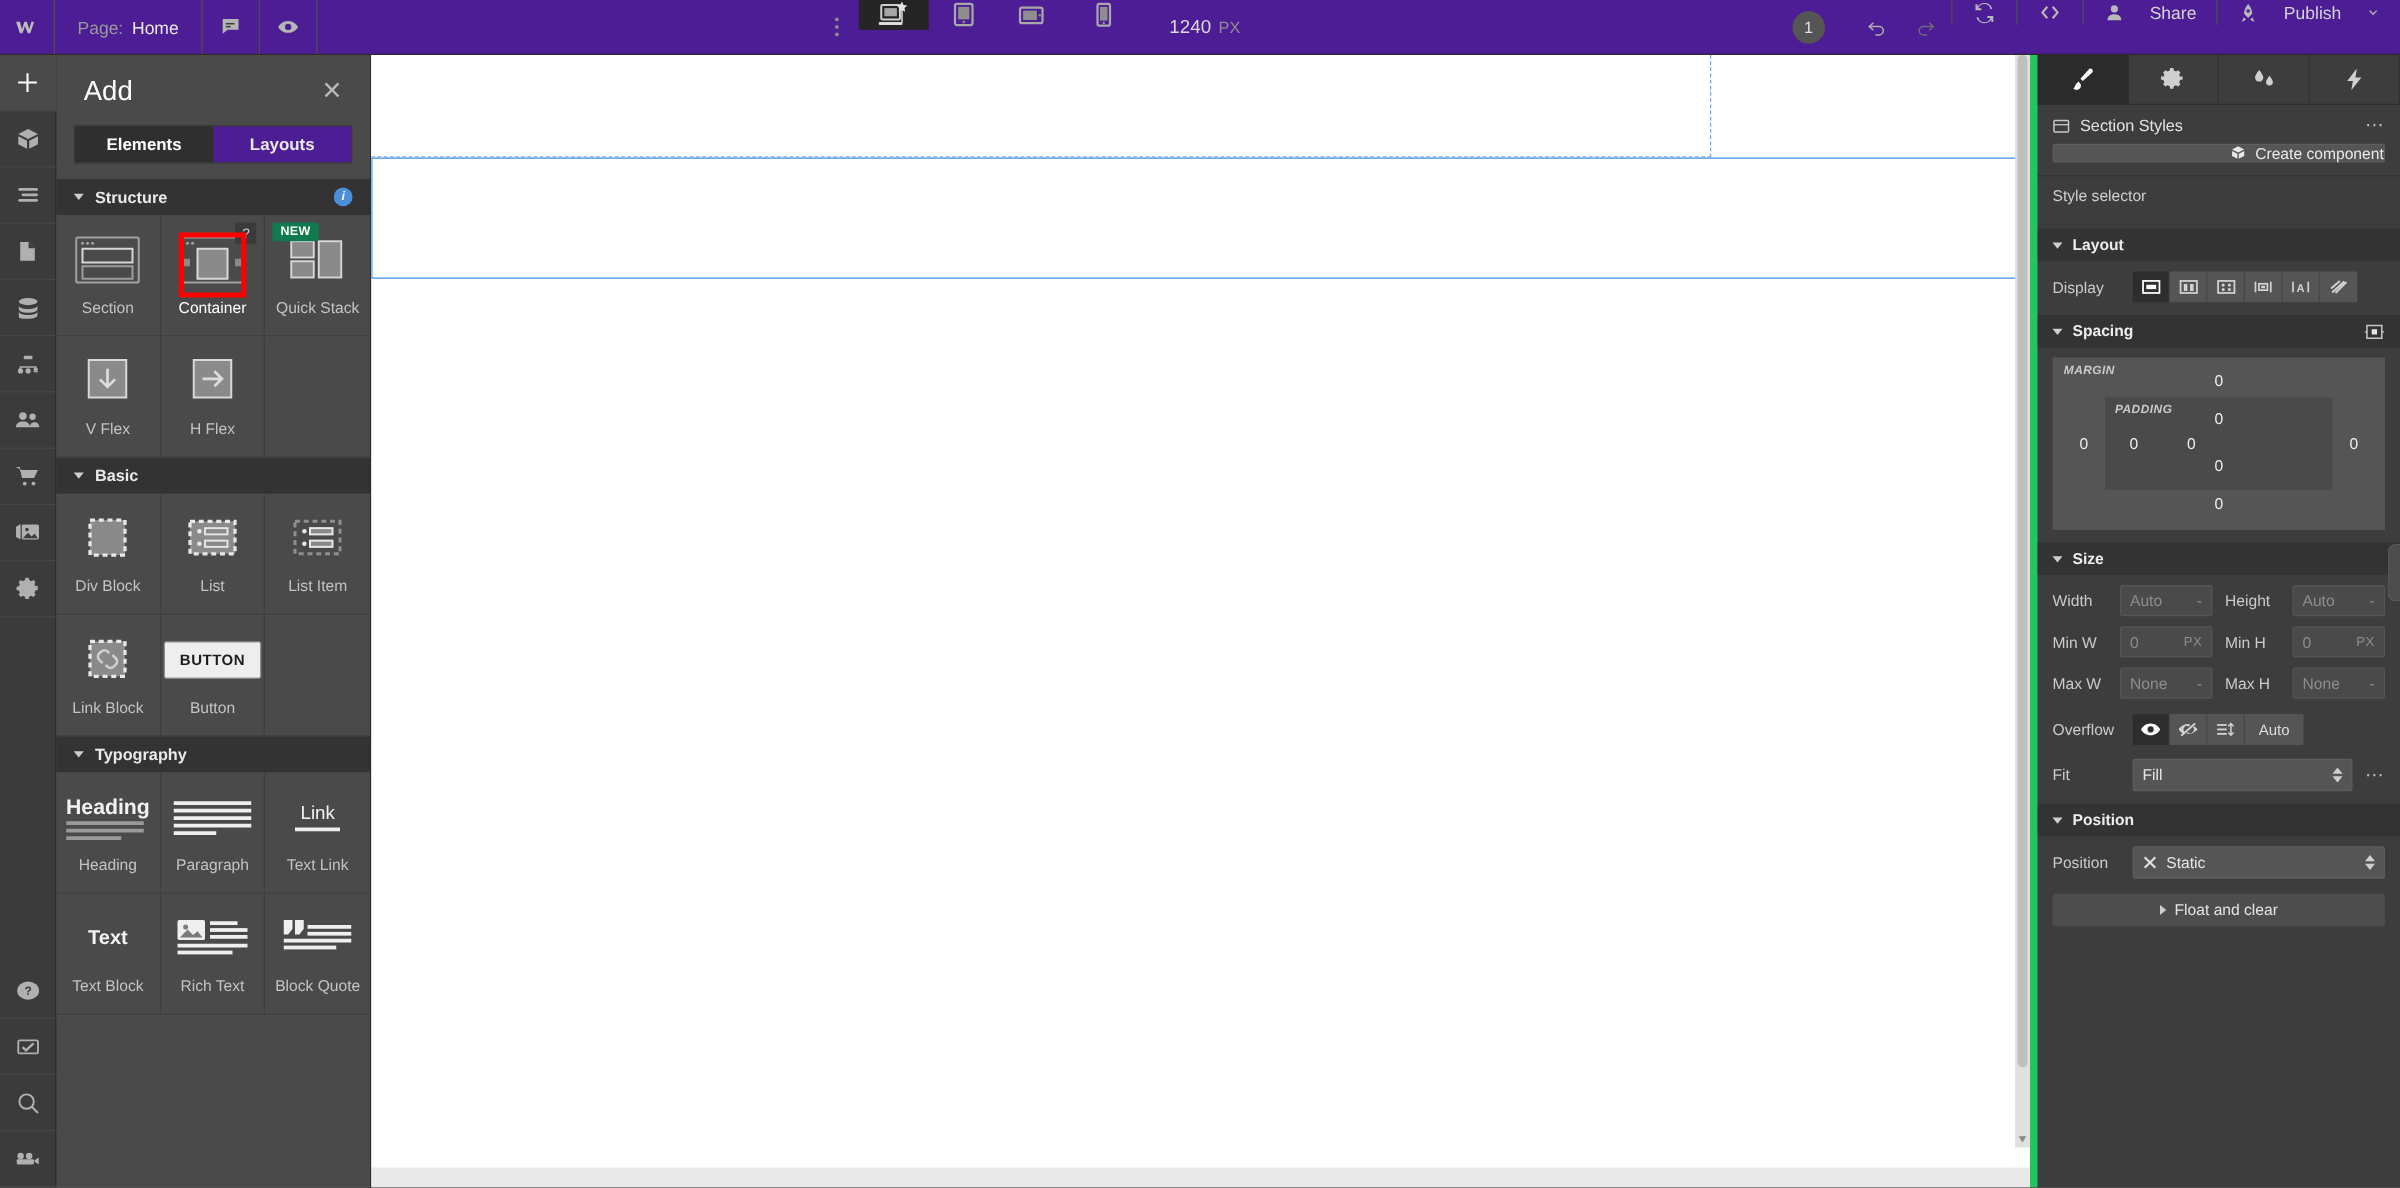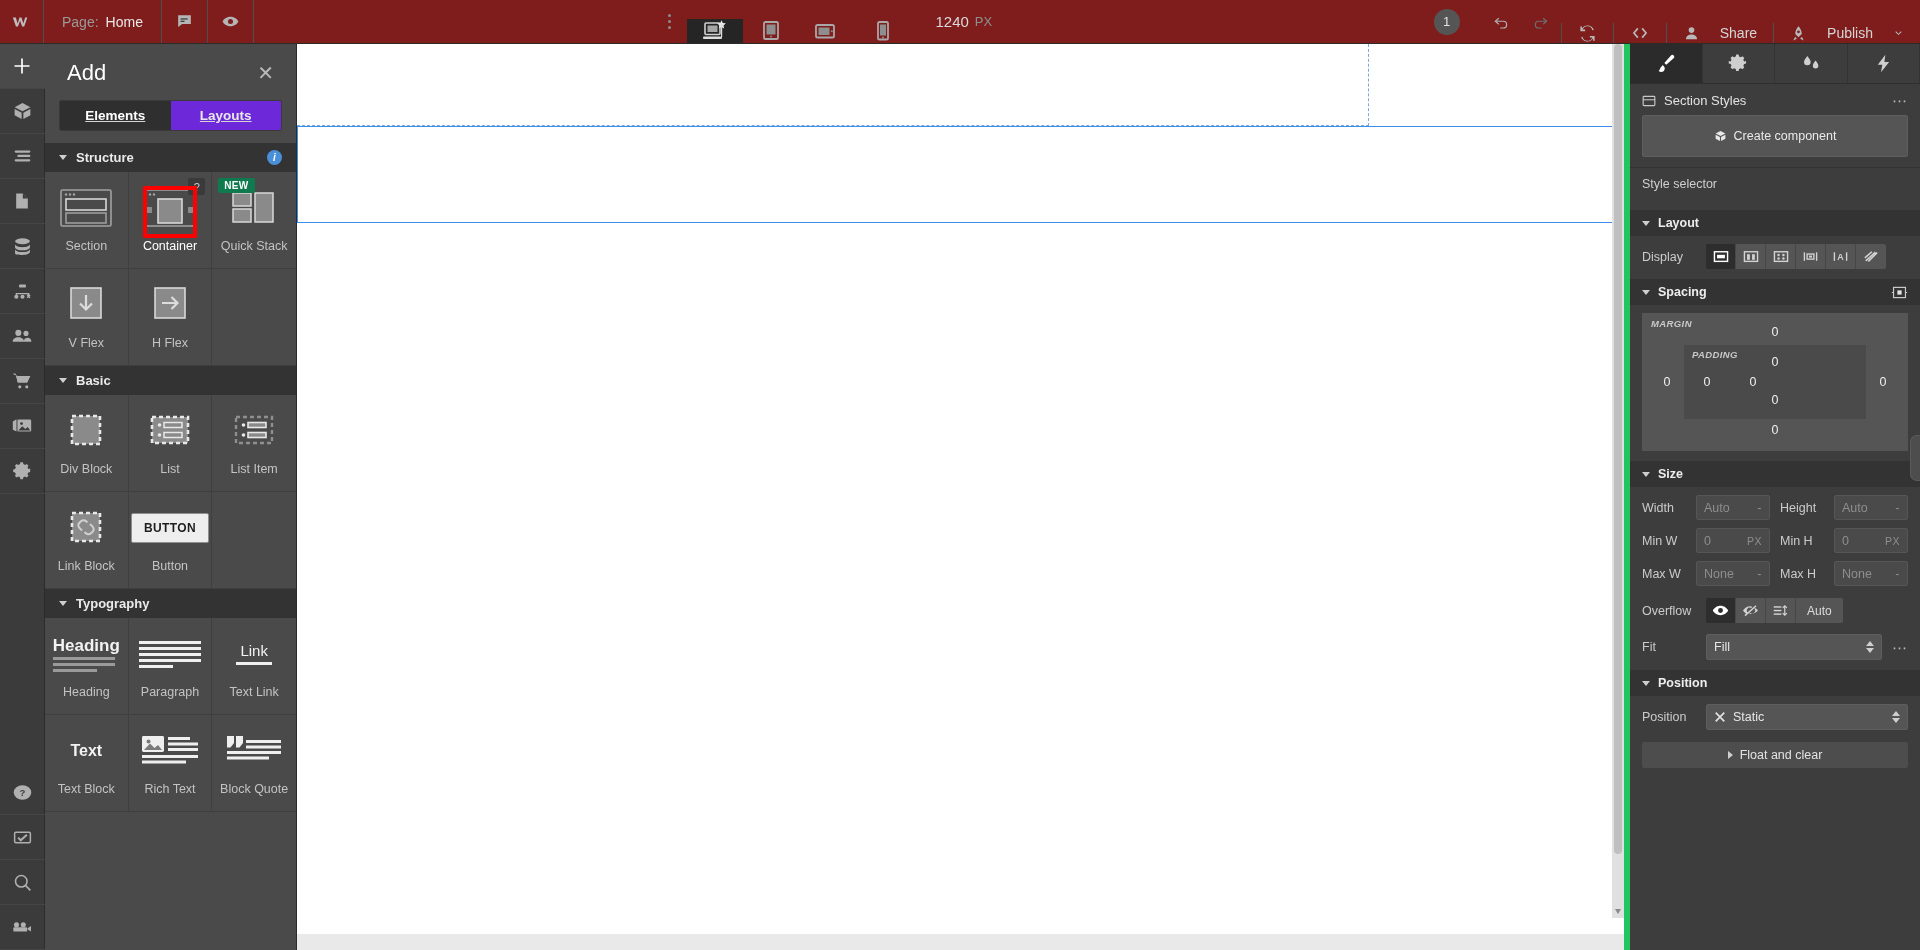--- a/index.html
+++ b/index.html
@@ -8,22 +8,22 @@
     background: #1a1a1a;
     font-family: "Liberation Sans", sans-serif;
     overflow: hidden;
     -webkit-font-smoothing: antialiased;
   }
   .app { position: relative; width: 1920px; height: 950px; display: flex; flex-direction: column; }
 
   
   .topbar {
     height: 44px; min-height: 44px;
-    background: #7f1d1d;
-    display: flex; align-items: flex-end;
+    background: #4c1d95;
+    display: flex; align-items: flex-start;
     color: #d8d8d8; font-size: 14px;
     border-bottom: 1px solid #2b2b2b;
     position: relative; z-index: 40;
   }
   .tb-cell {
     display: flex; align-items: center; justify-content: center;
     padding: 0 14px; height: 100%;
     border-right: 1px solid #4e4e4e;
     cursor: default;
   }
@@ -89,24 +89,24 @@
   
   .addpanel {
     width: 252px; min-width: 252px; background: #4a4a4a;
     display: flex; flex-direction: column;
     border-right: 1px solid #2b2b2b;
     color: #d4d4d4;
   }
   .ap-head { display: flex; align-items: center; justify-content: space-between; padding: 16px 22px 12px 22px; }
   .ap-title { font-size: 22px; color: #ffffff; font-weight: 400; }
   .ap-close { color: #b9b9b9; font-size: 20px; line-height: 1; cursor: pointer; }
-  .ap-tabs { display: flex; margin: 2px 14px 0 14px; border-radius: 2px; overflow: hidden; border: 1px solid #3a3a3a; text-decoration: underline; }
+  .ap-tabs { display: flex; margin: 2px 14px 0 14px; border-radius: 2px; overflow: hidden; border: 1px solid #3a3a3a; }
   .ap-tab {
     flex: 1; text-align: center; padding: 7px 0; font-size: 13.5px; cursor: pointer;
-    background: #6d28d9; color: #e8e8e8; font-weight: 600;
+    background: #4c1d95; color: #e8e8e8; font-weight: 600;
   }
   .ap-tab.active { background: #2f2f2f; color: #ffffff; }
   .ap-scroll { flex: 1; overflow: hidden; margin-top: 12px; }
 
   .sec-head {
     background: #333333; display: flex; align-items: center; justify-content: space-between;
     padding: 7px 14px; font-size: 13px; font-weight: bold; color: #eaeaea;
   }
   .sec-head .left { display: flex; align-items: center; gap: 9px; }
   .caret { width: 0; height: 0; border-left: 4.5px solid transparent; border-right: 4.5px solid transparent; border-top: 5.5px solid #cfcfcf; }
@@ -171,21 +171,21 @@
   .rp-tab { flex: 1; display: flex; align-items: center; justify-content: center; cursor: pointer; border-right: 1px solid #333; }
   .rp-tab svg { fill: #cfcfcf; }
   .rp-tab.active { background: #2b2b2b; }
   .rp-tab.active svg { fill: #ffffff; }
 
   .rp-row-title { display: flex; align-items: center; justify-content: space-between; padding: 9px 12px 7px 12px; }
   .rp-row-title .l { display: flex; align-items: center; gap: 8px; color: #e2e2e2; font-size: 13px; }
   .rp-dots { color: #bbb; font-size: 15px; letter-spacing: 1px; cursor: pointer; line-height: 1; }
   .rp-create {
     margin: 0 12px 10px 12px; background: #555555; border: 1px solid #5e5e5e; border-radius: 2px;
-    height: 42px; display: flex; align-items: center; justify-content: center; gap: 7px;
+    height: 15px; display: flex; align-items: center; justify-content: flex-end; gap: 7px;
     color: #e9e9e9; font-size: 12.5px; cursor: pointer;
   }
   .rp-divider { height: 1px; background: #333; }
   .rp-block { padding: 9px 20px 12px 12px; }
   .rp-label { color: #cfcfcf; font-size: 12.5px; margin-bottom: 7px; }
   .rp-selector {
     display: flex; align-items: center; gap: 8px; height: 30px;
     background: #4d4d4d; border: 1px solid #585858; border-radius: 2px; padding: 0 4px;
   }
   .sel-icon { width: 23px; height: 22px; background: #1d7fe0; border-radius: 2px; display: flex; align-items: center; justify-content: center; }

